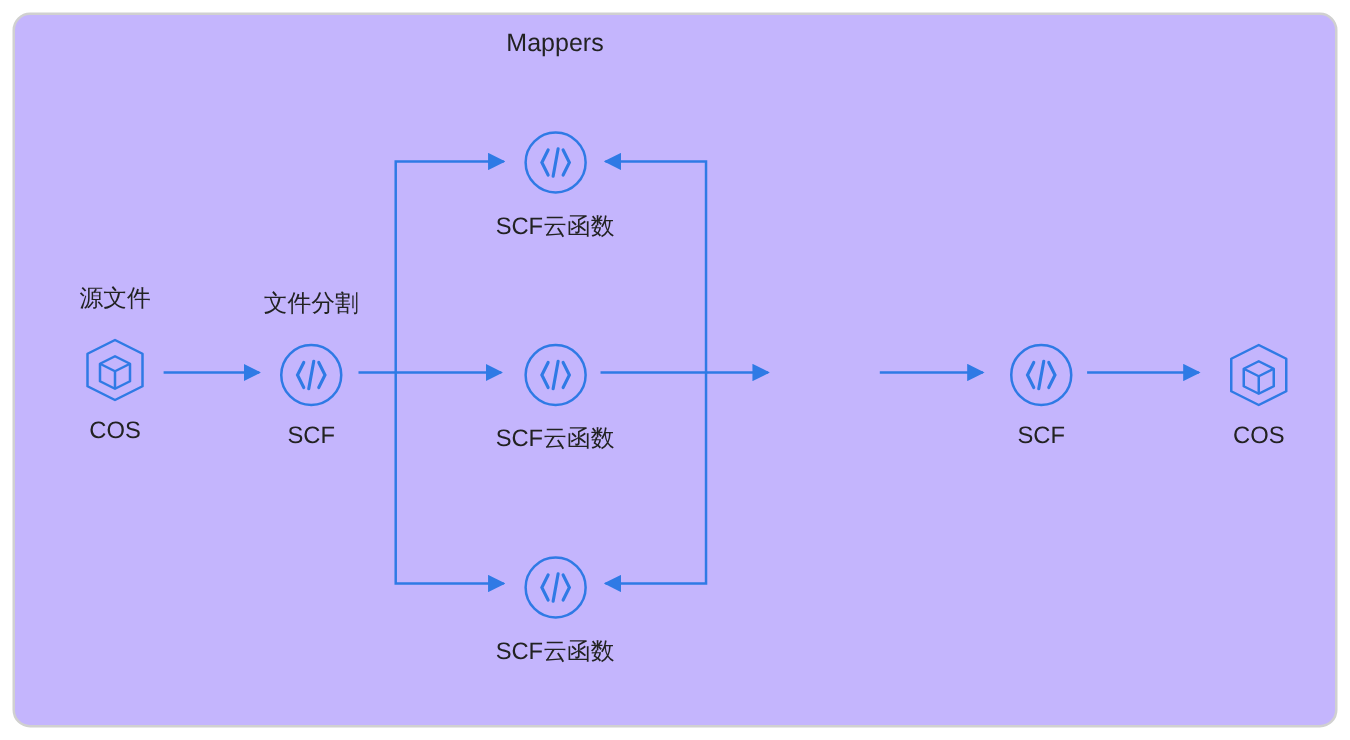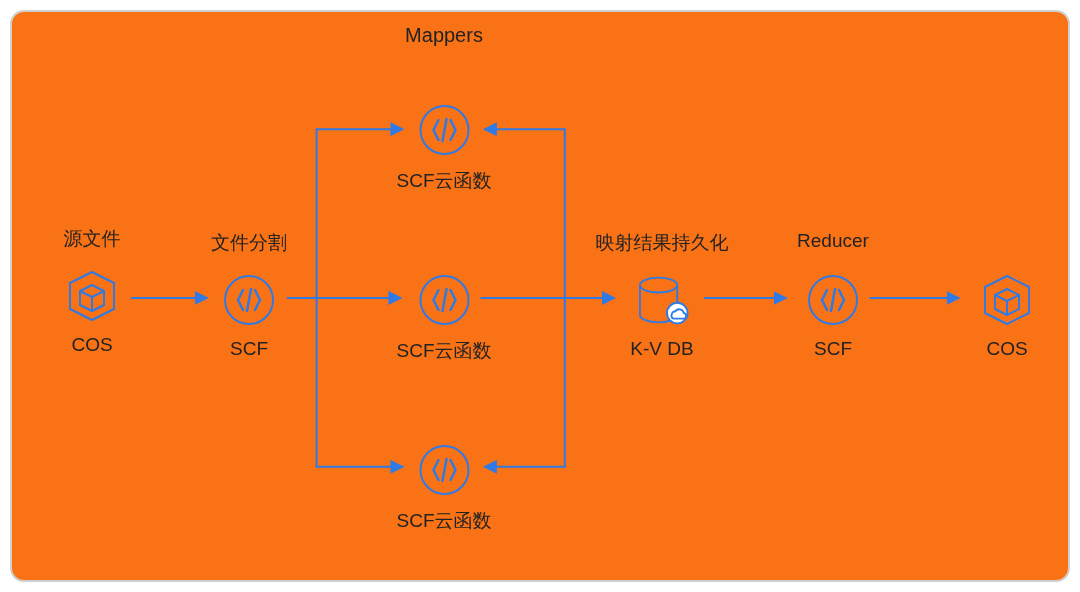--- a/index.html
+++ b/index.html
@@ -11,21 +11,21 @@
     font-family: "Segoe UI", "Microsoft YaHei", "PingFang SC", sans-serif;
   }
   .canvas {
     position: relative;
     box-sizing: border-box;
     margin: 10px;
     width: 1060px;
     height: 572px;
     border: 2px solid #d0d0d0;
     border-radius: 14px;
-    background: #f97316;
+    background: #c4b5fd;
   }
   .node {
     position: absolute;
     display: flex;
     flex-direction: column;
     align-items: center;
     transform: translate(-50%, 0);
   }
   .node .label-above {
     position: absolute;
@@ -160,39 +160,22 @@
         <g stroke="#2f7ae5" stroke-width="2.5" fill="none" stroke-linecap="round">
           <path d="M22 18 L17 28 L22 38"></path>
             <path d="M34 18 L39 28 L34 38"></path>
             <path d="M30 17 L26 39"></path>
         </g>
       </svg>
     </div>
     <div class="label-below">SCF云函数</div>
   </div>
 
-  <div class="node" style="left:650px; top:260px;">
-    <div class="label-above">映射结果持久化</div>
-    <div class="icon-wrap">
-      <svg width="60" height="56" viewBox="0 0 60 56">
-        <g fill="none" stroke="#2f7ae5" stroke-width="2">
-          <ellipse cx="26" cy="12" rx="20" ry="8"></ellipse>
-          <path d="M6 12 L6 44 A20 8 0 0 0 46 44 L46 12"></path>
-          <path d="M6 28 A20 8 0 0 0 46 28" opacity="0"></path>
-
-          <circle cx="46" cy="42" r="11" fill="#ffffff"></circle>
-          <path d="M40 44 a4 4 0 0 1 4 -4 a5 5 0 0 1 9 2 a3 3 0 0 1 -1 6 h-10 a3 3 0 0 1 -2 -4 z"></path>
-        </g>
-      </svg>
-    </div>
-    <div class="label-below">K-V DB</div>
-  </div>
 
   <div class="node" style="left:821px; top:260px;">
-    <div class="label-above">Reducer</div>
     <div class="icon-wrap">
       <svg width="56" height="56" viewBox="0 0 56 56">
         <circle cx="28" cy="28" r="24" fill="none" stroke="#2f7ae5" stroke-width="2"></circle>
         <g stroke="#2f7ae5" stroke-width="2.5" fill="none" stroke-linecap="round">
           <path d="M22 18 L17 28 L22 38"></path>
             <path d="M34 18 L39 28 L34 38"></path>
             <path d="M30 17 L26 39"></path>
         </g>
       </svg>
     </div>

